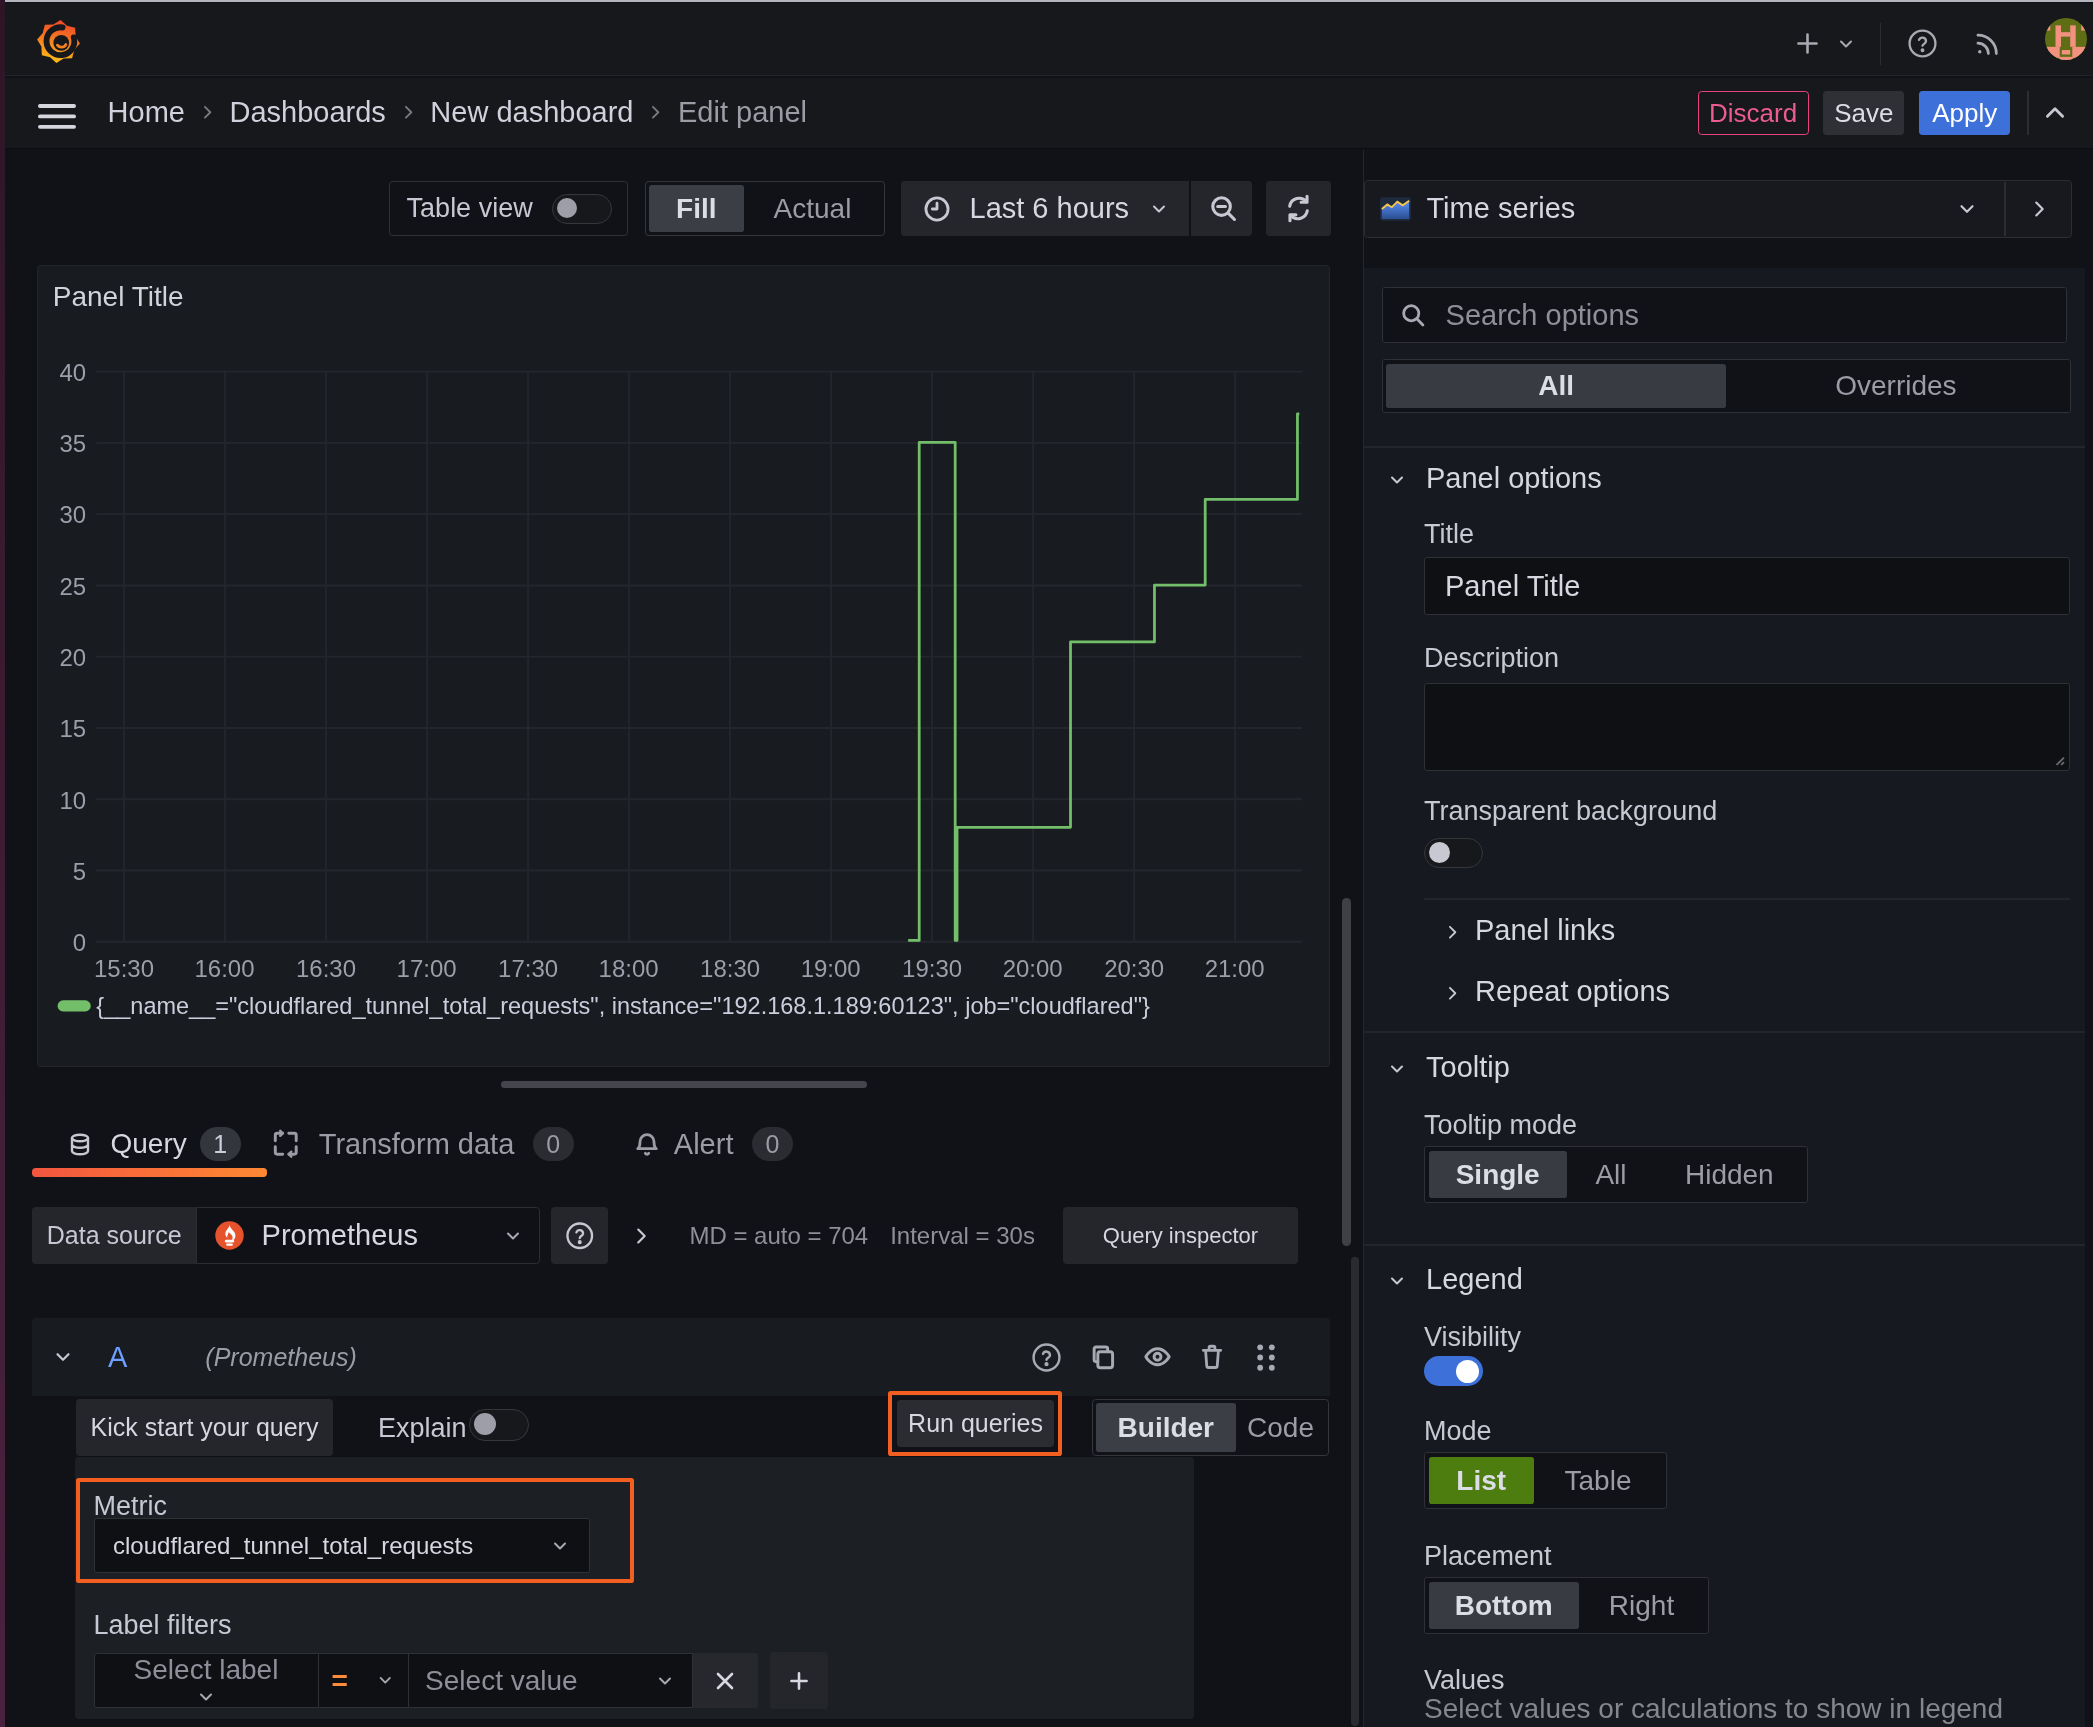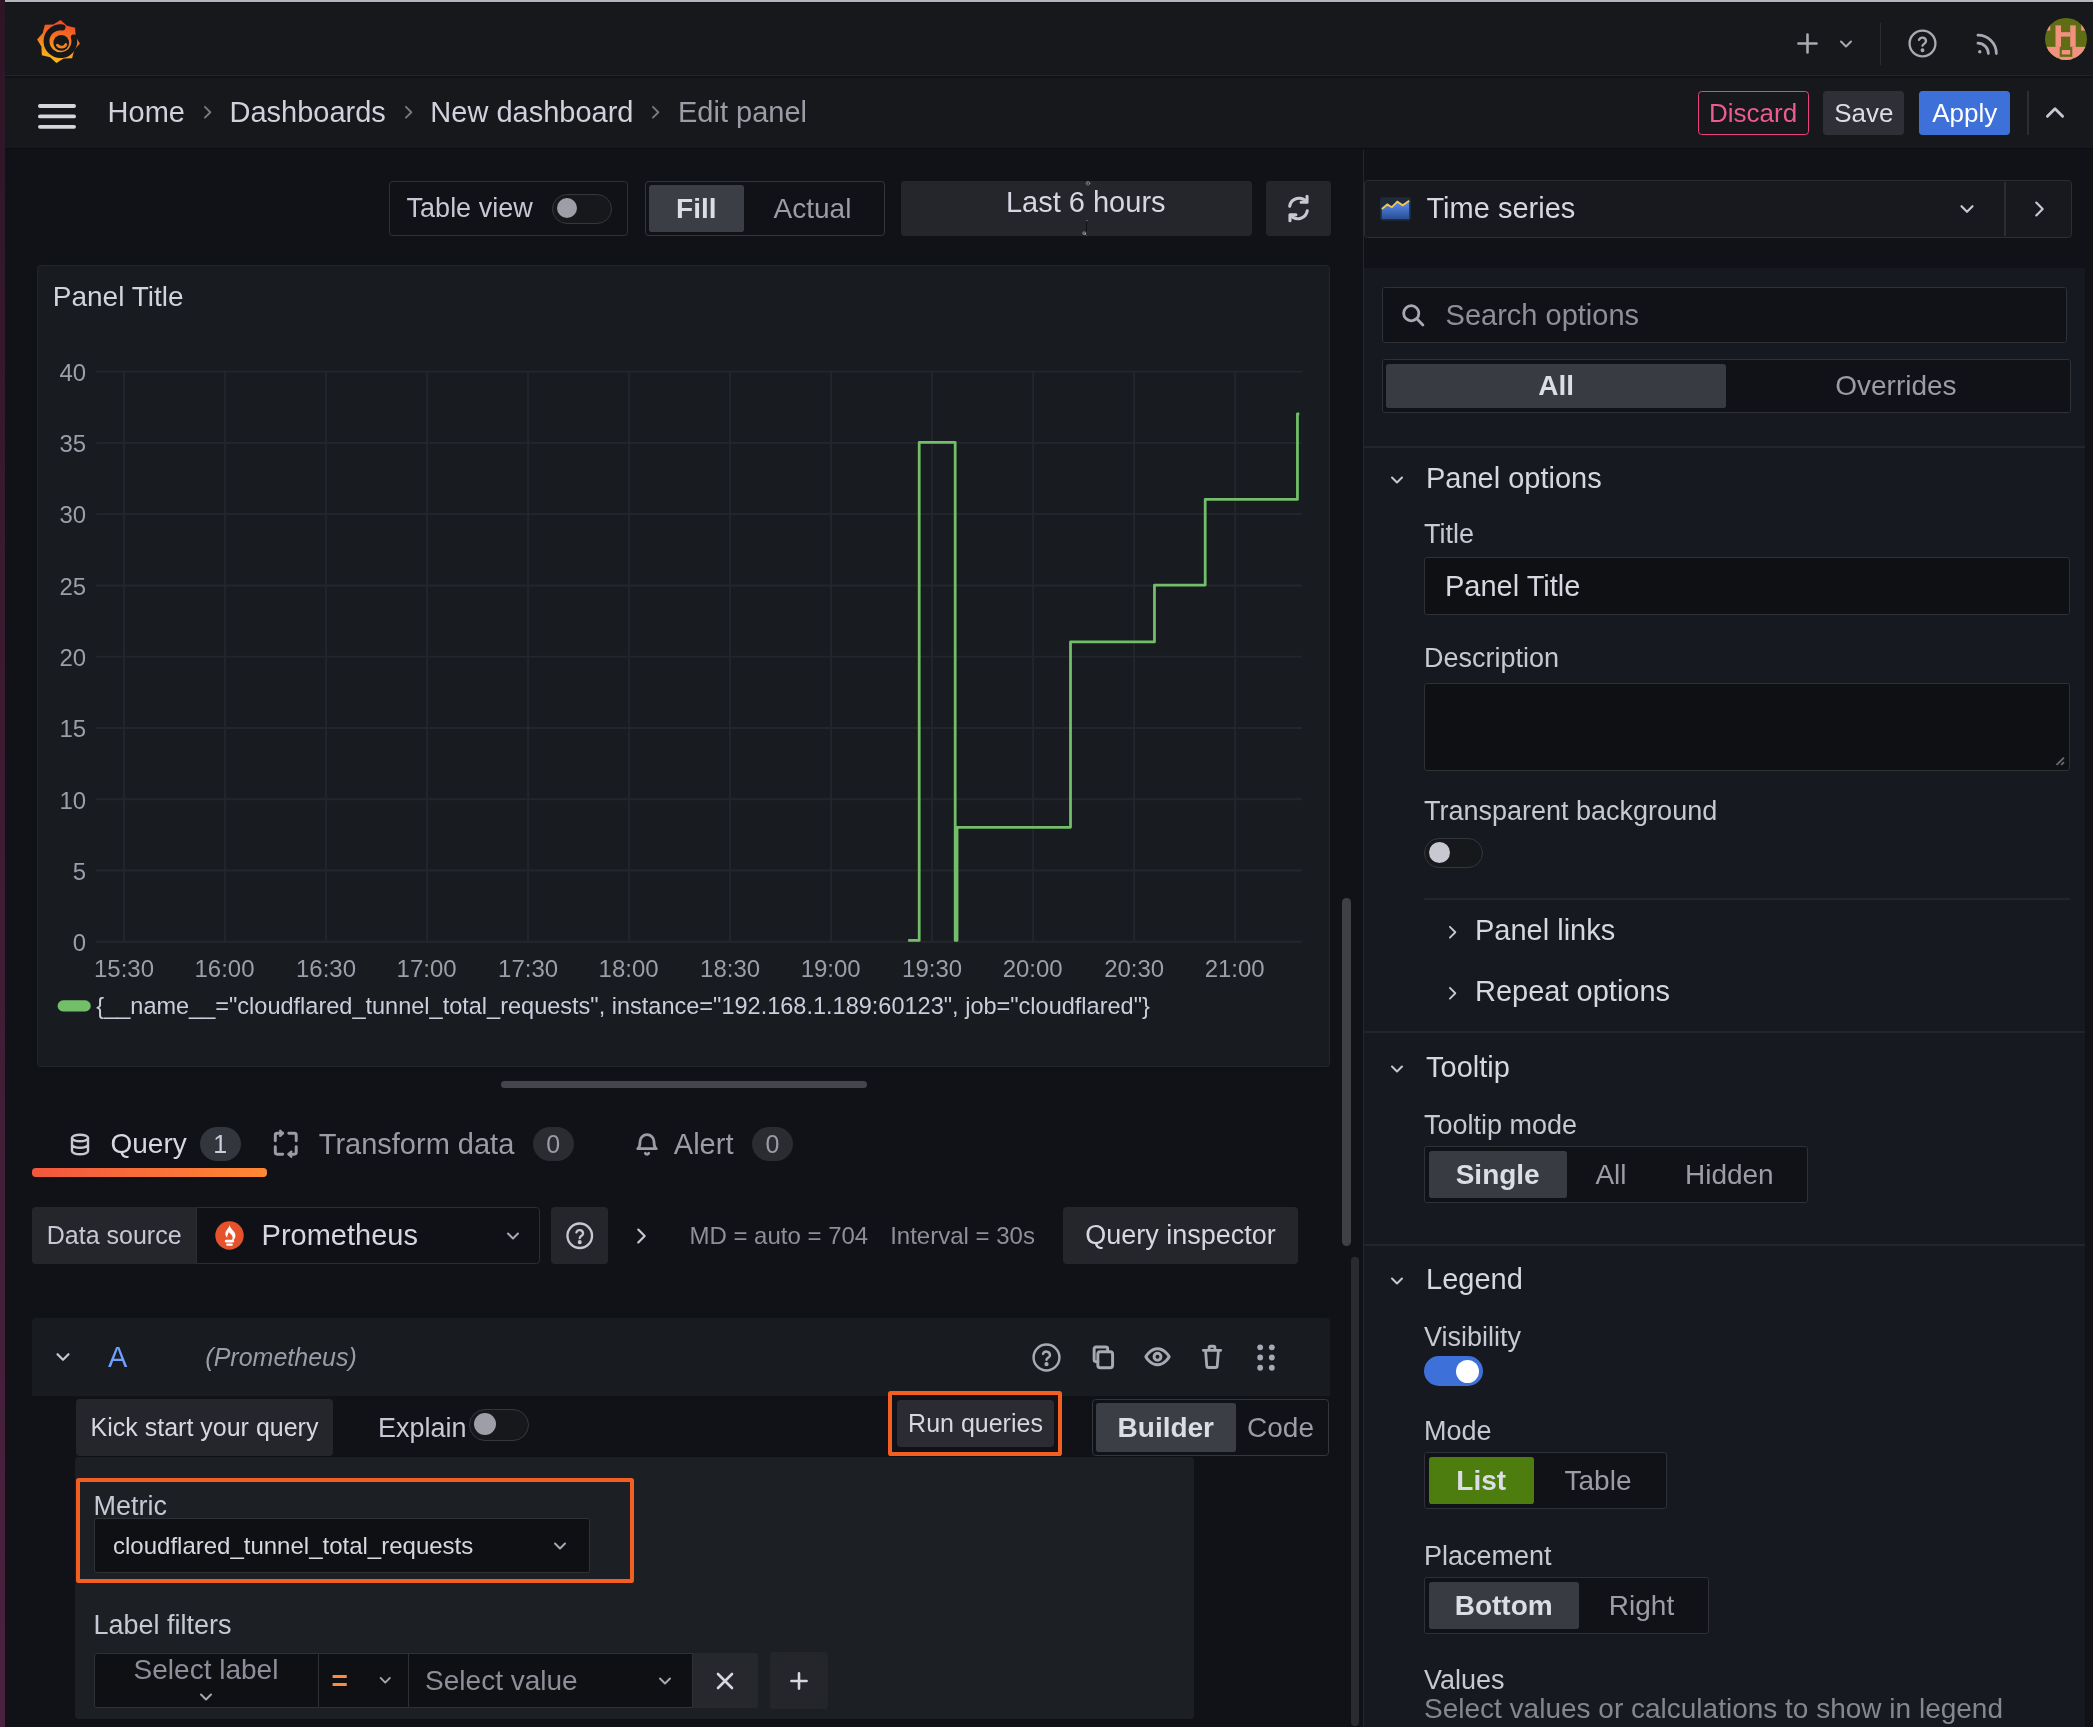--- a/index.html
+++ b/index.html
@@ -119,21 +119,21 @@
   <div class="abs row" style="left:389px;top:181px;width:239px;height:55px;border:1.8px solid #2f3136;border-radius:3.7px;padding:0 16.6px;">
     <span style="color:#c7c8d3;font-size:27px;font-weight:500;">Table view</span>
     <div class="abs" style="right:14.8px;top:12px;width:60px;height:29.5px;background:#17181c;border:1.8px solid #35373d;border-radius:15.7px;">
       <div class="abs" style="left:3.7px;top:2.8px;width:20px;height:20px;border-radius:50%;background:#9d9ea7;"></div>
     </div>
   </div>
   <div class="abs seg-group" style="left:645px;top:181px;width:240px;height:55px;padding:2.8px;">
     <div class="seg on" style="width:95px;">Fill</div>
     <div class="seg" style="flex:1;">Actual</div>
   </div>
-  <div class="abs row chip" style="left:901px;top:181px;width:351px;height:55px;border-radius:3.7px;flex-direction:column;">
+  <div class="abs row chip" style="left:901px;top:181px;width:351px;height:55px;border-radius:3.7px;">
     <svg class="ic" width="28" height="28" viewBox="0 0 24 24" style="margin-left:22px;stroke:#c7c8d1;">
         <circle cx="12" cy="12" r="9.5"></circle>
         <path d="M12 7v5h-4"></path>
       </svg>
     <span style="margin-left:18.5px;color:#d6d7e0;font-size:29px;font-weight:500;">Last 6 hours</span>
     <svg class="ic" width="20" height="20" viewBox="0 0 24 24" style="margin-left:20px;stroke:#c7c8d1;">
         <path d="M6 9l6 6 6-6"></path>
       </svg>
     <div style="width:1.8px;height:55px;background:#111217;margin-left:20px;"></div>
     <svg class="ic" width="31" height="31" viewBox="0 0 24 24" style="margin-left:16.6px;stroke:#c7c8d1;">
@@ -238,21 +238,21 @@
           <path d="M9.3 9.2a2.8 2.8 0 0 1 5.4 1c0 1.8-2.7 2.2-2.7 3.6"></path>
           <circle cx="12" cy="17.2" r="0.7" fill="#c7c8d1"></circle>
         </svg>
     </div>
     <svg class="ic" width="22" height="22" viewBox="0 0 24 24" style="margin-left:22px;stroke:#c7c8d1;">
         <path d="M9 5l7 7-7 7"></path>
       </svg>
     <span class="muted" style="margin-left:37px;font-size:24px;">MD = auto = 704</span>
     <span class="muted" style="margin-left:22px;font-size:24px;">Interval = 30s</span>
   </div>
-  <div class="abs ctr chip" style="left:1063px;top:1207px;width:235px;height:57px;color:#d6d7e0;font-size:27px;">Query inspector</div>
+  <div class="abs ctr chip" style="left:1063px;top:1207px;width:235px;height:57px;color:#d6d7e0;font-size:22px;">Query inspector</div>
 
   <div class="abs" style="left:32px;top:1318px;width:1298px;height:401px;">
 
     <div class="abs row" style="left:0;top:0;width:1298px;height:78px;background:#181b20;border-radius:3.7px 3.7px 0 0;">
       <svg class="ic" width="22" height="22" viewBox="0 0 24 24" style="margin-left:20px;stroke:#c7c8d1;">
           <path d="M6 9l6 6 6-6"></path>
         </svg>
       <span style="margin-left:34px;font-size:29px;font-weight:500;color:#6e9fff;">A</span>
       <span style="margin-left:78px;font-size:25px;font-style:italic;color:#9b9ca5;">(Prometheus)</span>
       <span style="flex:1"></span>

